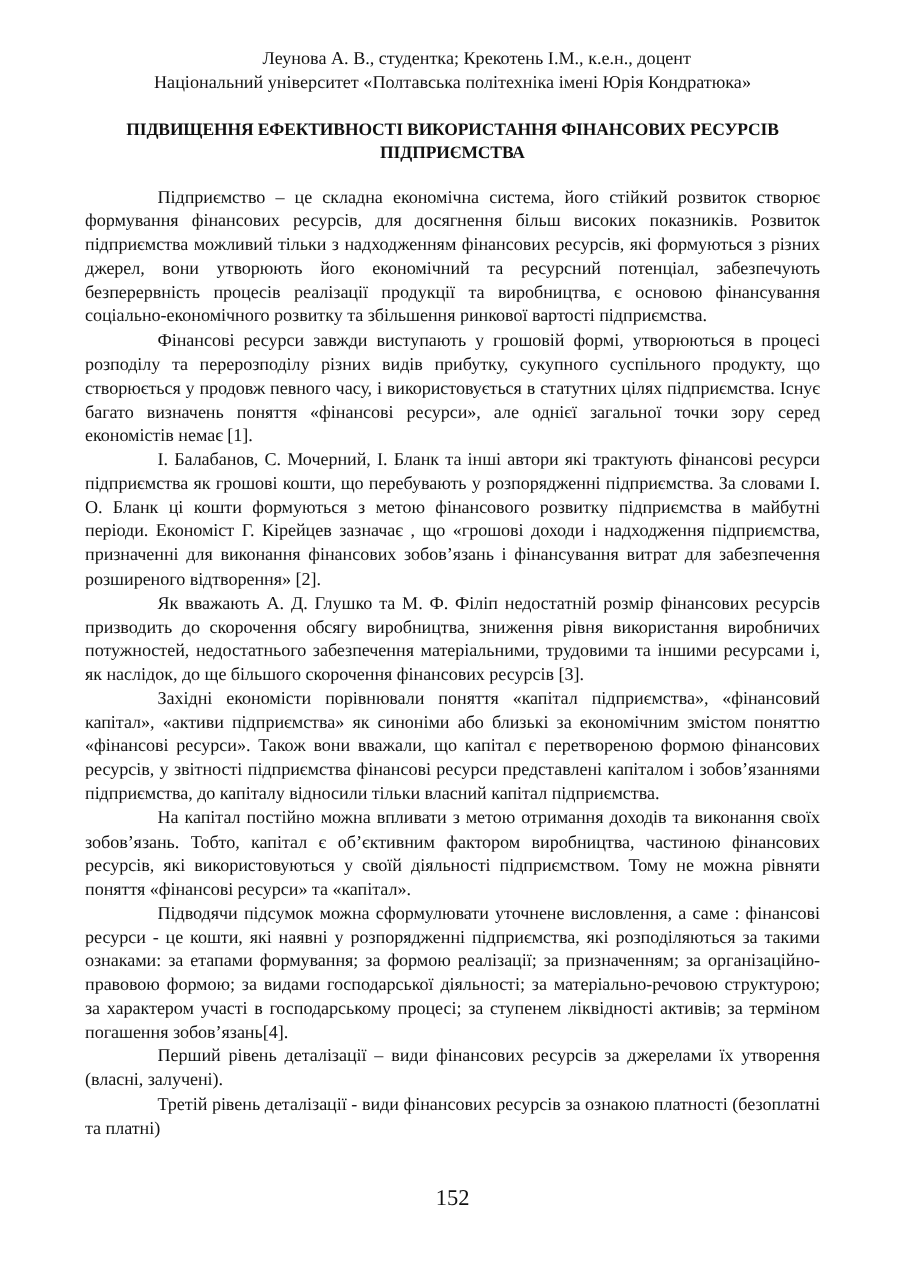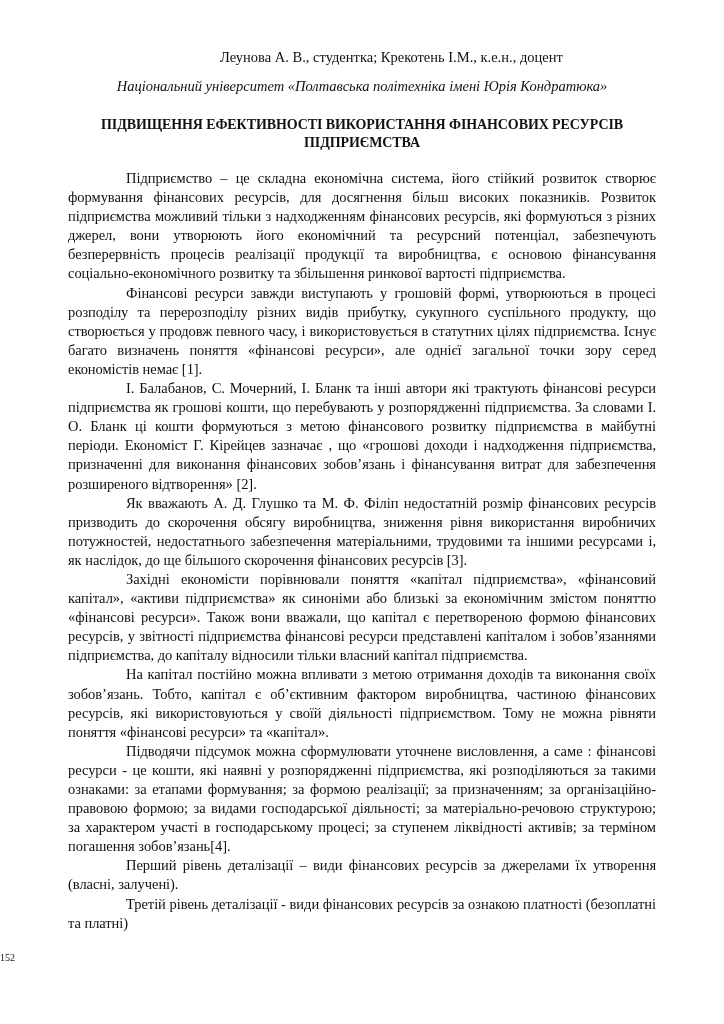--- a/index.html
+++ b/index.html
@@ -22,28 +22,27 @@
       width: 588px;
     }
     .udk {
       font-size: 14.5px;
       line-height: 19px;
       margin: 0;
     }
     .authors {
       font-size: 14.5px;
       line-height: 19px;
-      margin: 10px;
+      margin: 0;
       padding-left: 142px;
       white-space: nowrap;
     }
     .affil {
       font-size: 14.5px;
       line-height: 19px;
-      font-style: italic;
       text-align: center;
       margin: 0;
     }
     .title {
       font-size: 14px;
       line-height: 18px;
       font-weight: bold;
       text-align: center;
       margin: 20px 0 17px 0;
       letter-spacing: -0.1px;
@@ -54,22 +53,22 @@
       margin: 0;
       text-align: justify;
       text-indent: 58px;
       letter-spacing: -0.05px;
     }
     .page-number {
       position: absolute;
       left: 0;
       width: 724px;
       top: 949px;
-      text-align: left;
-      font-size: 10px;
+      text-align: center;
+      font-size: 18px;
       line-height: 18px;
     }
   </style>
 </head>
 <body>
 
 <div class="page">
   <p class="authors">Леунова А. В., студентка; Крекотень І.М., к.е.н., доцент</p>
   <p class="affil">Національний університет  «Полтавська політехніка імені Юрія Кондратюка»</p>
 

